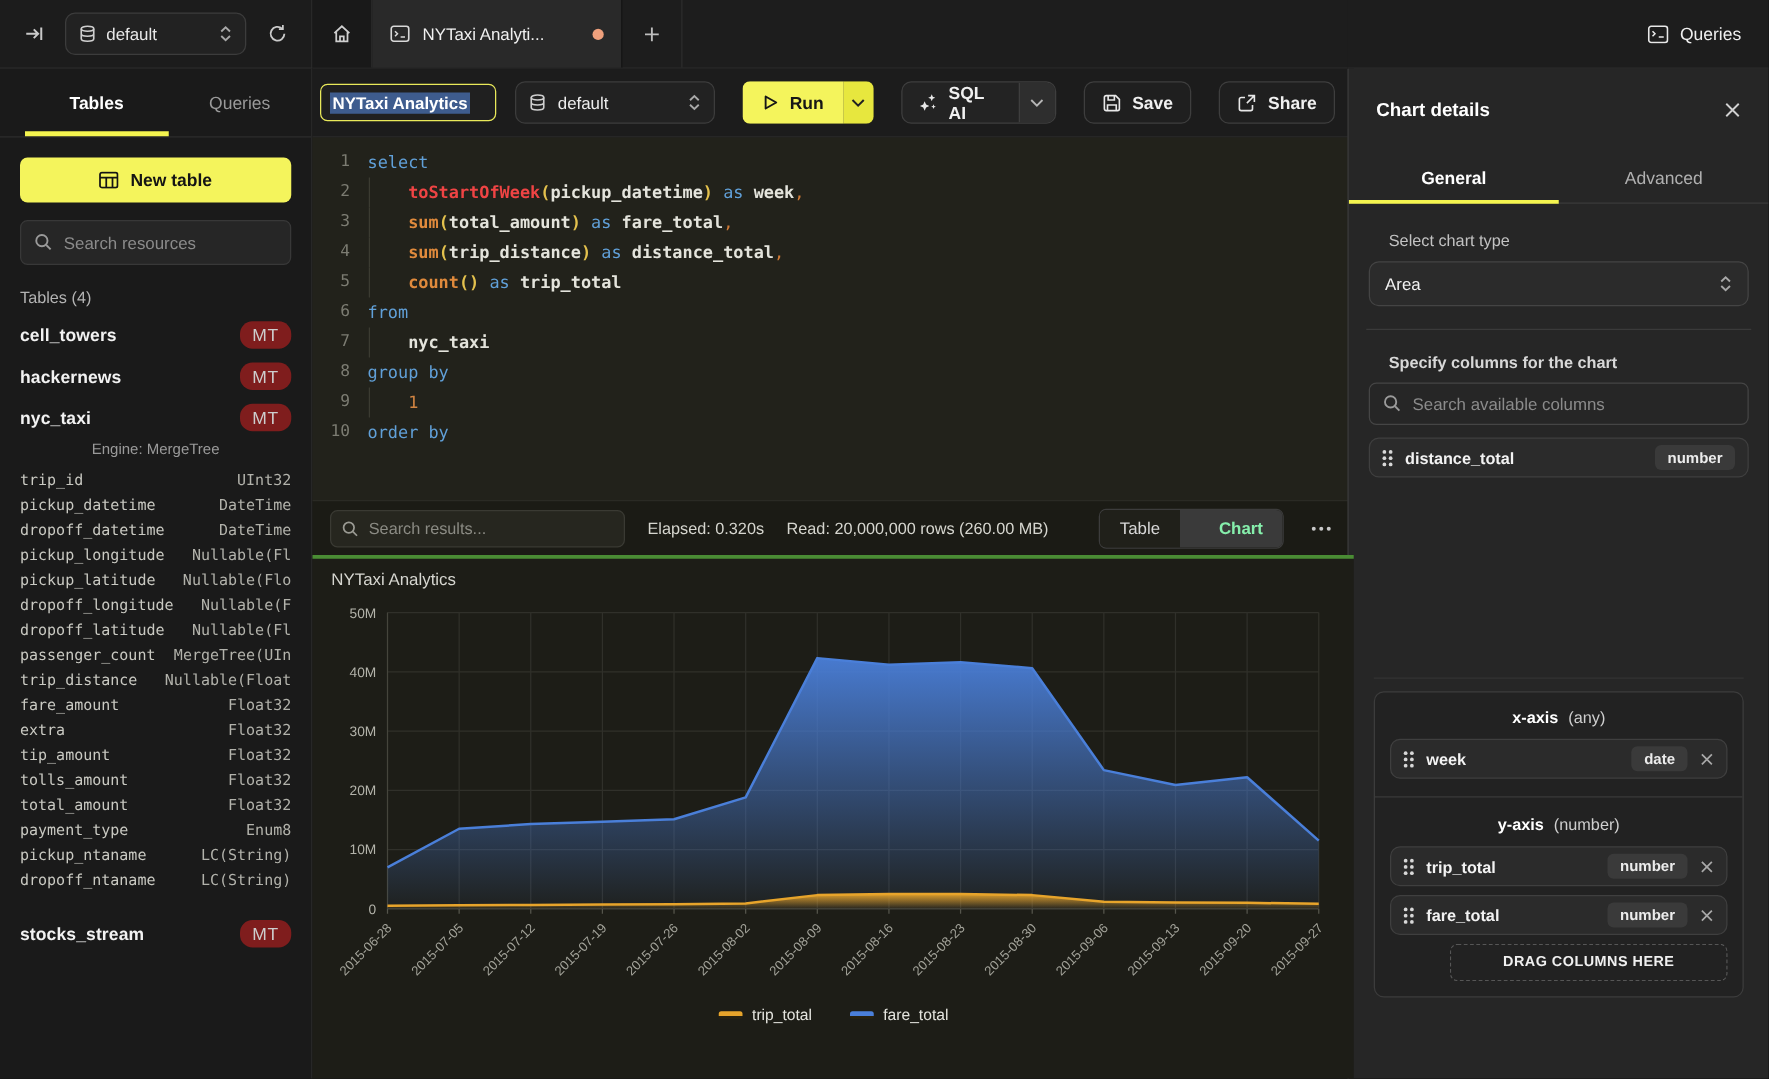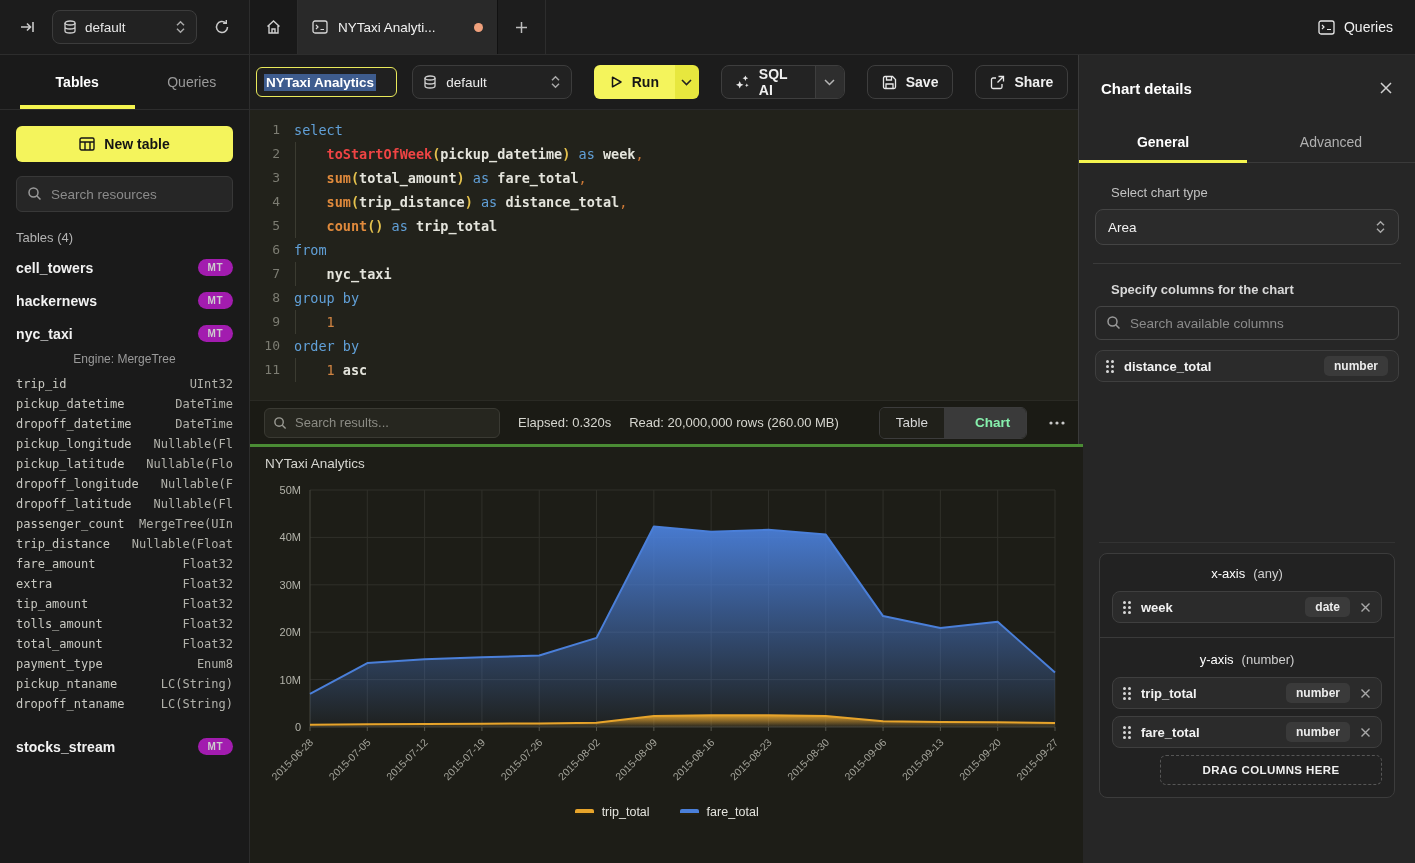--- a/index.html
+++ b/index.html
@@ -33,21 +33,21 @@
                    border:none; border-radius:6px; display:flex; align-items:center; justify-content:center; gap:9px; cursor:pointer; flex:none; }
   .search-wrap { margin:14px 16px 0 16px; position:relative; flex:none; }
   .search-wrap input { width:100%; height:36px; background:#262626; border:1px solid #383838; border-radius:6px;
                        color:#e0e0e0; font-size:13.5px; padding:0 10px 0 34px; outline:none; font-family:"Liberation Sans",sans-serif; }
   .search-wrap input::placeholder { color:#8b8b8b; }
   .search-wrap .mag { position:absolute; left:11px; top:10px; color:#9a9a9a; }
   .tables-label { margin:18px 16px 6px 16px; font-size:13px; color:#b3b3b3; }
   .tables-list { padding:0 16px; overflow:hidden; }
   .table-row { display:flex; align-items:center; justify-content:space-between; height:33px; cursor:pointer; }
   .table-row .tname { font-size:14px; color:#f2f2f2; font-weight:bold; letter-spacing:.1px; }
-  .mt-badge { background:#a21caf; color:#cdcdcd; font-size:10px; font-weight:bold; border-radius:10px; padding:3px 10px; letter-spacing:.5px; }
+  .mt-badge { background:#7f1d1d; color:#cdcdcd; font-size:14px; font-weight:normal; border-radius:10px; padding:3px 10px; letter-spacing:.5px; }
   .engine-line { font-size:12px; color:#9a9a9a; margin:2px 0 8px 0;text-align:center; }
   .col-row { display:flex; justify-content:space-between; font-family:"DejaVu Sans Mono", monospace; font-size:12px; line-height:20px; }
   .col-row .cn { color:#cactus; }
   .col-row .cn { color:#c9c9c2; }
   .col-row .ct { color:#b2b2ab; }
   .cols-block { margin-bottom:6px;text-align:right; }
   .gap-row { height:10px; }
 
   
   .workspace { grid-column:2; grid-row:2; display:grid; grid-template-rows:55px 290px 44px 419px; background:#1c1c1c; }
@@ -127,21 +127,21 @@
   .pill-row { height:32px; border:1px solid #3f3f3f; background:#2b2b2b; border-radius:8px; display:flex; align-items:center;
               gap:10px; padding:0 10px; margin-bottom:7px; }
   .pill-row .nm { font-size:13px; font-weight:bold; color:#f2f2f2; flex:1; }
   .type-badge { background:#3a3a3a; color:#ececec; font-size:12px; font-weight:bold; border-radius:5px; padding:3px 10px; }
   .pill-x { color:#a8a8a8; cursor:pointer; display:flex; }
   .grip { display:grid; grid-template-columns:3px 3px; grid-auto-rows:3px; gap:2px; cursor:grab; }
   .grip i { background:#d8d8d8; border-radius:50%; }
   .thin-div { height:1px; background:#333333; margin:0 4px; }
   .axes-card { margin:10px 4px 0 4px; border:1px solid #3c3c3c; border-radius:8px; background:#222222; padding:12px 12px 12px 12px; }
   .axis-title { text-align:center; font-size:13px; color:#ffffff; margin-bottom:10px; }
-  .axis-title b { font-weight:normal; }
+  .axis-title b { font-weight:bold; }
   .axis-title .hint { color:#cfcfcf; font-weight:normal; margin-left:8px; }
   .axes-sep { height:1px; background:#3a3a3a; margin:14px -12px 14px -12px; }
   .drop-zone { border:1.5px dashed #565656; border-radius:6px; height:30px; display:flex; align-items:center; justify-content:center;
                font-size:11.5px; font-weight:bold; color:#f0f0f0; letter-spacing:.4px; margin-top:4px;margin-left:48px; }
   svg.ic { display:block; }
 </style>
 </head>
 <body>
 
 <div class="app">
@@ -409,24 +409,20 @@
           <span class="ln">8</span>
           <span class="code"><span class="tk-kw">group by</span></span>
         </div>
         <div class="code-line">
           <span class="ln">9</span>
           <span class="code ind">    <span class="tk-num">1</span></span>
         </div>
         <div class="code-line">
           <span class="ln">10</span>
           <span class="code"><span class="tk-kw">order by</span></span>
-        </div>
-        <div class="code-line">
-          <span class="ln">11</span>
-          <span class="code ind">    <span class="tk-num">1</span><span class="tk-pl"> </span><span class="tk-id">asc</span></span>
         </div>
       </div>
 
     <div class="results-bar">
       <div class="results-search">
         <span class="mag">
           <svg class="ic" width="14" height="14" viewBox="0 0 15 15" fill="none" stroke="#9a9a93" stroke-width="1.5">
               <circle cx="6.5" cy="6.5" r="4.5"></circle>
               <path d="M10 10l3.5 3.5"></path>
             </svg>

